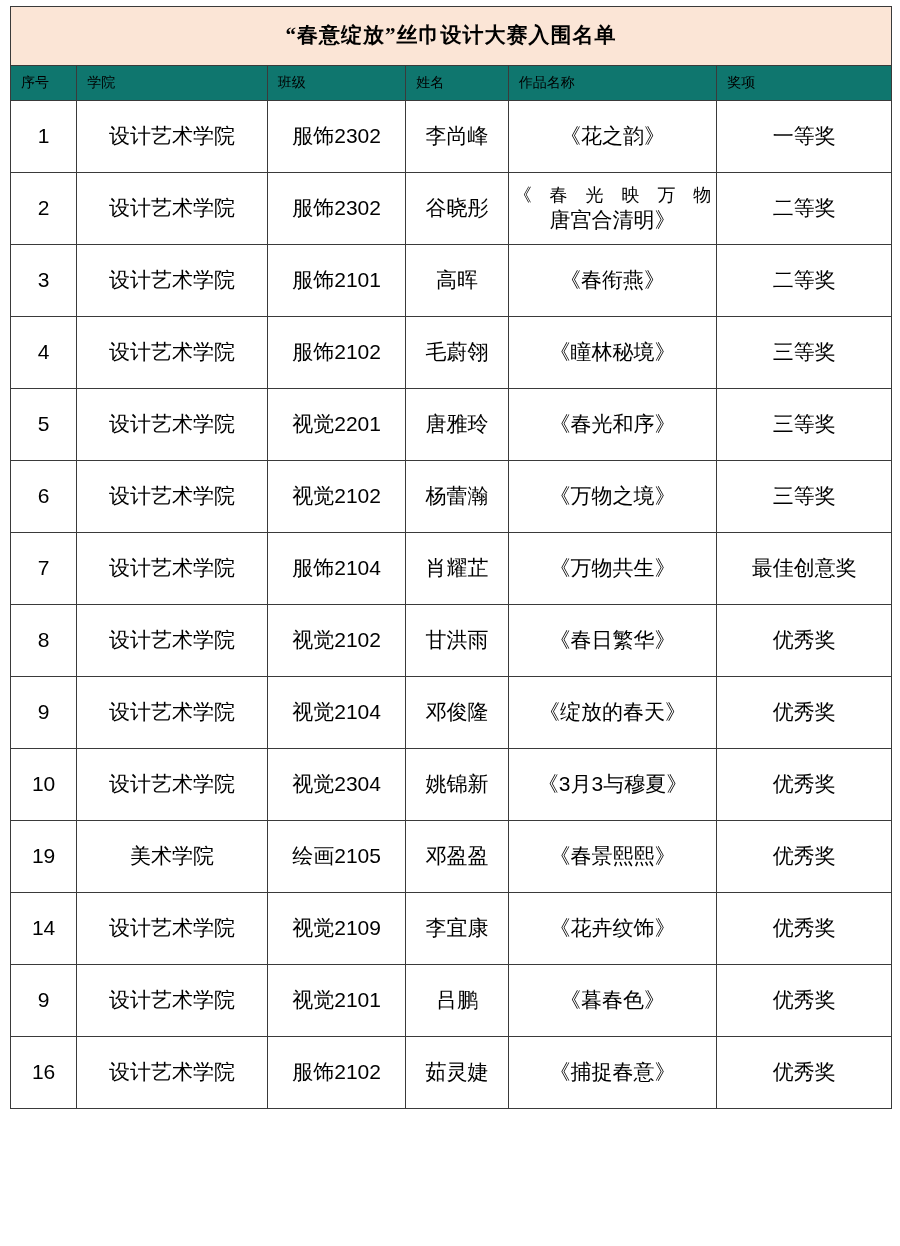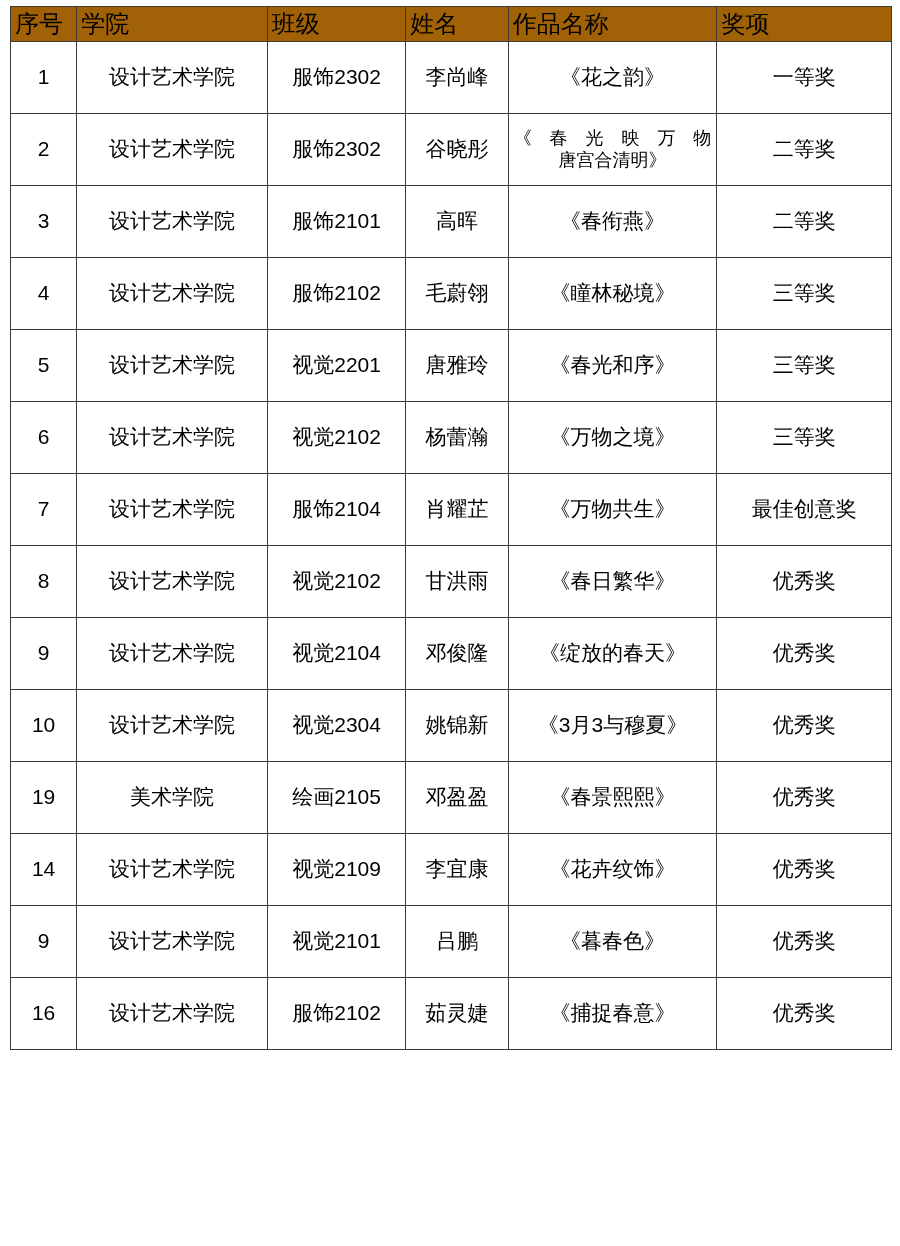--- a/index.html
+++ b/index.html
@@ -39,40 +39,40 @@
   .title-cell {
     background: #fbe5d6;
     font-size: 30px;
     font-weight: bold;
     letter-spacing: 1px;
     height: 48px;
     padding: 4px 0 6px 0 !important;
     font-family: "Liberation Serif", "DejaVu Serif", serif;
   }
   tr.header-row td {
-    background: #a16207;
-    font-size: 24px;
+    background: #0f766e;
+    font-size: 14px;
     height: 32px;
-    padding: 1px 4px;
+    padding: 1px 10px;
   }
   tr.header-row td.left-align {
     text-align: left;
   }
   tr.data-row td {
     height: 67px;
   }
   td.col-no { width: 66px; }
   td.col-college { width: 190px; margin-left: 44px; }
   td.col-class { width: 138px; }
   td.col-name { width: 102px; }
   td.col-work { width: 208px; }
   td.col-award { width: 174px; }
   .work-wrap {
     display: block;
-    font-size: 18px;
+    font-size: 21px;
     line-height: 1.2;
   }
   .justify-two {
     display: block;
     text-align: justify;
     text-align-last: justify;
     padding: 0 2px;
     font-size: 18px;
     line-height: 1.22;
   }
@@ -85,20 +85,23 @@
   <table class="listing">
     <colgroup>
       <col style="width:66px">
       <col style="width:190px">
       <col style="width:138px">
       <col style="width:102px">
       <col style="width:208px">
       <col style="width:174px">
     </colgroup>
     <tbody>
+      <tr>
+        <td class="title-cell" colspan="6">“春意绽放”丝巾设计大赛入围名单</td>
+      </tr>
       <tr class="header-row">
         <td class="col-no left-align">序号</td>
         <td class="col-college left-align">学院</td>
         <td class="col-class left-align">班级</td>
         <td class="col-name left-align">姓名</td>
         <td class="col-work left-align">作品名称</td>
         <td class="col-award left-align">奖项</td>
       </tr>
 
       <tr class="data-row">

